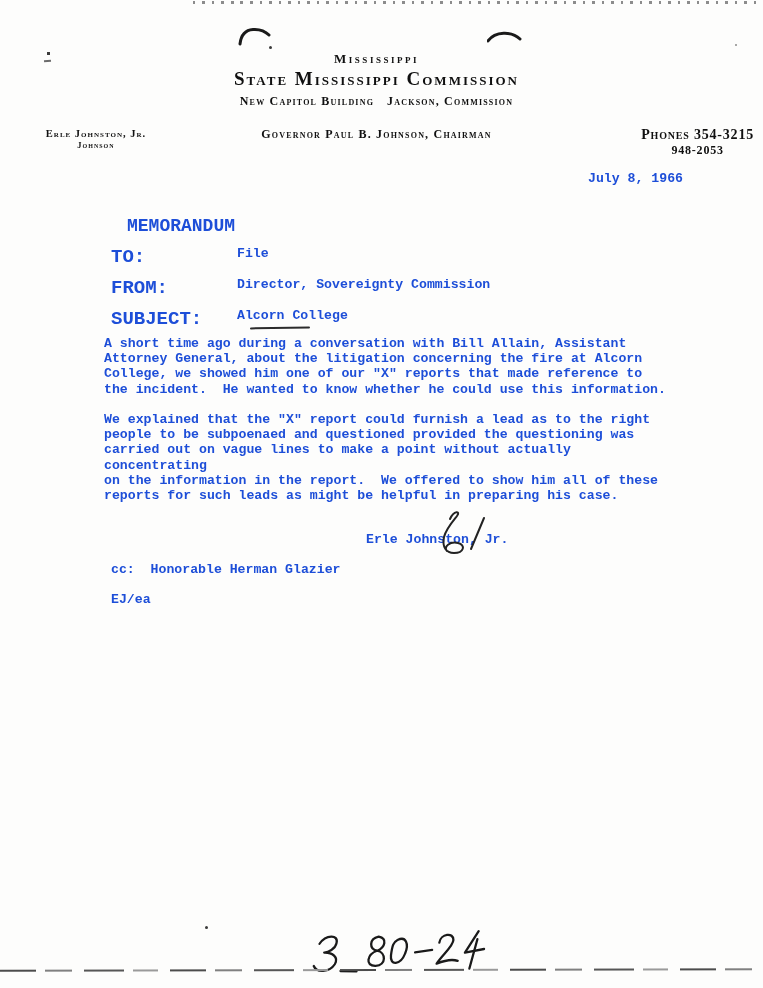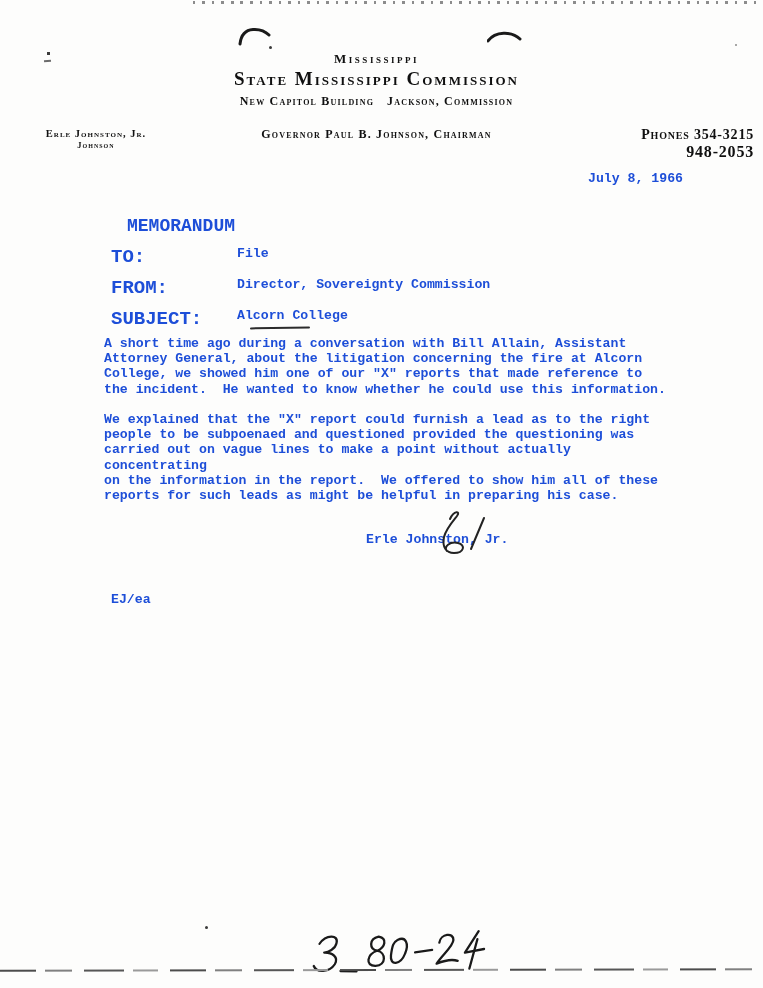--- a/index.html
+++ b/index.html
@@ -45,21 +45,21 @@
     font-variant:small-caps;font-weight:bold;color:#101010;
   }
   .director-name{font-size:10.5px;letter-spacing:1px;}
   .director-title{font-size:8.5px;letter-spacing:1px;margin-top:1px;}
   .phones-block{
     position:absolute;right:9px;top:127px;text-align:right;
     font-family:"Liberation Serif","DejaVu Serif",serif;
     font-variant:small-caps;font-weight:bold;color:#101010;
   }
   .phone-line1{font-size:14px;letter-spacing:0.8px;}
-  .phone-line2{font-size:16px;letter-spacing:0.8px;margin-top:0px;}
+  .phone-line2{font-size:12px;letter-spacing:0.8px;margin-top:0px;text-align:center;}
   
   .tw{font-family:"Liberation Mono","DejaVu Sans Mono",monospace;font-weight:bold;color:#1d4ed8;}
   .date-line{position:absolute;left:588px;top:171px;font-size:13.2px;}
   .memo-heading{position:absolute;left:127px;top:216px;font-size:18px;}
   .field-label{position:absolute;left:111px;font-size:19px;}
   .field-value{position:absolute;left:237px;font-size:13.2px;}
   .row-to{top:246px;}
   .row-from{top:277px;}
   .row-subject{top:308px;}
   .subject-underline{
@@ -141,20 +141,21 @@
 carried out on vague lines to make a point without actually concentrating
 on the information in the report.  We offered to show him all of these
 reports for such leads as might be helpful in preparing his case.</div>
 
   <div class="tw signature-name">Erle Johnston, Jr.</div>
   <svg class="signature-scrawl" width="85" height="55" viewBox="0 0 85 55">
     <path d="M36,14 C40,5 47,6 43,11 C39,16 32,24 30,32 C28,42 32,48 40,48 C50,48 52,40 44,38 C36,36 29,42 33,46" fill="none" stroke="#222" stroke-width="2" stroke-linecap="round"></path>
     <path d="M57,44 L70,13" fill="none" stroke="#222" stroke-width="2" stroke-linecap="round"></path>
   </svg>
 
+  <div class="tw cc-line">cc:  Honorable Herman Glazier</div>
   <div class="tw initials-line">EJ/ea</div>
 
   <div class="doc-number" aria-label="3-80-24">
     <svg width="210" height="48" viewBox="0 0 210 48">
       <g fill="none" stroke="#1a1a1a" stroke-width="2.3" stroke-linecap="round" stroke-linejoin="round">
         <path d="M26,13 C32,4 45,4 43,13 C42,19 35,22 31,22 C39,22 46,27 42,34 C37,42 24,42 21,35"></path>
         <path d="M48,41 L64,42"></path>
         <path d="M85,8 C75,10 76,20 84,22 C93,24 94,37 83,37 C72,37 74,25 84,22 C92,19 94,10 85,8"></path>
         <path d="M104,12 C112,8 116,16 112,26 C108,37 97,38 98,27 C99,17 100,14 104,12"></path>
         <path d="M122,25 L139,23"></path>

